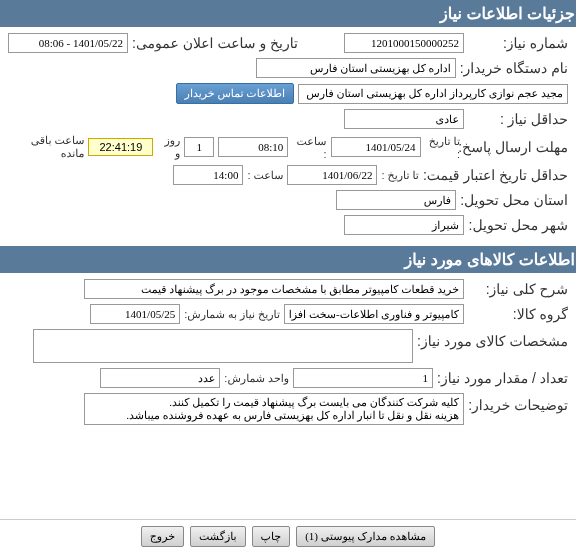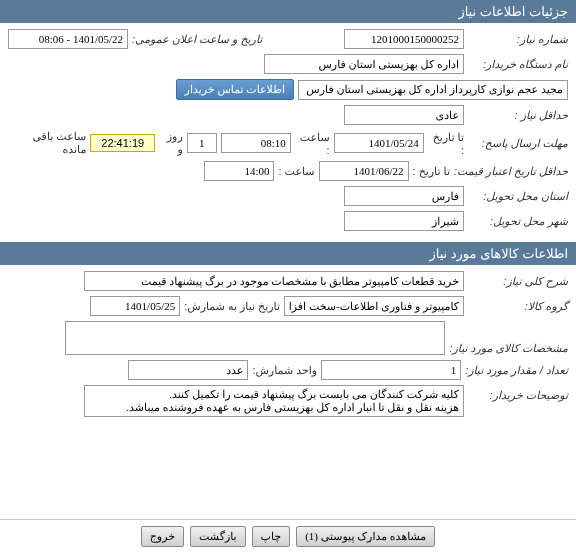--- a/index.html
+++ b/index.html
@@ -1,21 +1,21 @@
 <!DOCTYPE html>
 <html dir="rtl" lang="fa"><head>
 <meta charset="utf-8">
 <style>
 *{box-sizing:border-box;margin:0;padding:0;}
 body{font-family:Tahoma,Arial,sans-serif;font-size:11px;background:#fff;direction:rtl;}
 .container{width:576px;height:557px;position:relative;}
-.section-header{background:#5a7a9a;color:#fff;padding:4px 8px;font-size:13px;font-weight:normal;}
+.section-header{background:#5a7a9a;color:#fff;padding:4px 1px;font-size:16px;font-weight:bold;}
 .form-area{padding:6px 8px;}
 .row{display:flex;align-items:center;margin-bottom:5px;gap:4px;}
-.label{font-size:11px;color:#333;white-space:nowrap;min-width:80px;text-align:right;font-style:italic;}
+.label{font-size:14px;color:#333;white-space:nowrap;min-width:80px;text-align:right;}
 .label-wide{min-width:100px;}
 .input{border:1px solid #999;padding:2px 4px;font-size:11px;background:#fff;height:20px;font-family:Tahoma;text-align:right;}
 .input-sm{width:70px;}
 .input-md{width:120px;}
 .input-lg{width:200px;}
 .input-xl{width:380px;}
 .textarea{border:1px solid #999;padding:2px 4px;font-size:11px;background:#fff;font-family:Tahoma;text-align:right;resize:none;width:470px;height:32px;}
 .btn{background:linear-gradient(#f0f0f0,#d0d0d0);border:1px solid #888;padding:3px 8px;font-size:11px;cursor:pointer;font-family:Tahoma;border-radius:2px;}
 .btn-blue{background:linear-gradient(#6a9fd4,#4a7fb4);color:#fff;border:1px solid #3a6fa4;margin-left:20px;}
 .footer{position:absolute;bottom:4px;left:0;right:0;display:flex;justify-content:center;gap:6px;padding:6px;border-top:1px solid #ccc;}
@@ -93,21 +93,21 @@
     <input class="input input-xl" value="خرید قطعات کامپیوتر مطابق با مشخصات موجود در برگ پیشنهاد قیمت" style="">
   </div>
 
   <div class="row">
     <span class="label label-wide">گروه کالا:</span>
     <input class="input" style="width: 180px;" value="کامپیوتر و فناوری اطلاعات-سخت افزار">
     <span class="small-text">تاریخ نیاز به شمارش:</span>
     <input class="input" style="width: 90px;" value="1401/05/25">
   </div>
 
-  <div class="row" style="align-items:flex-end">
+  <div class="row" style="align-items:flex-start">
     <span class="label label-wide" style="padding-top:4px">مشخصات کالای مورد نیاز:</span>
     <textarea class="textarea" style="height: 34px; width: 380px;"></textarea>
   </div>
 
   <div class="row">
     <span class="label label-wide">تعداد / مقدار مورد نیاز:</span>
     <input class="input" style="width: 140px;" value="1">
     <span class="small-text">واحد شمارش:</span>
     <input class="input input-md" value="عدد" style="">
   </div>

